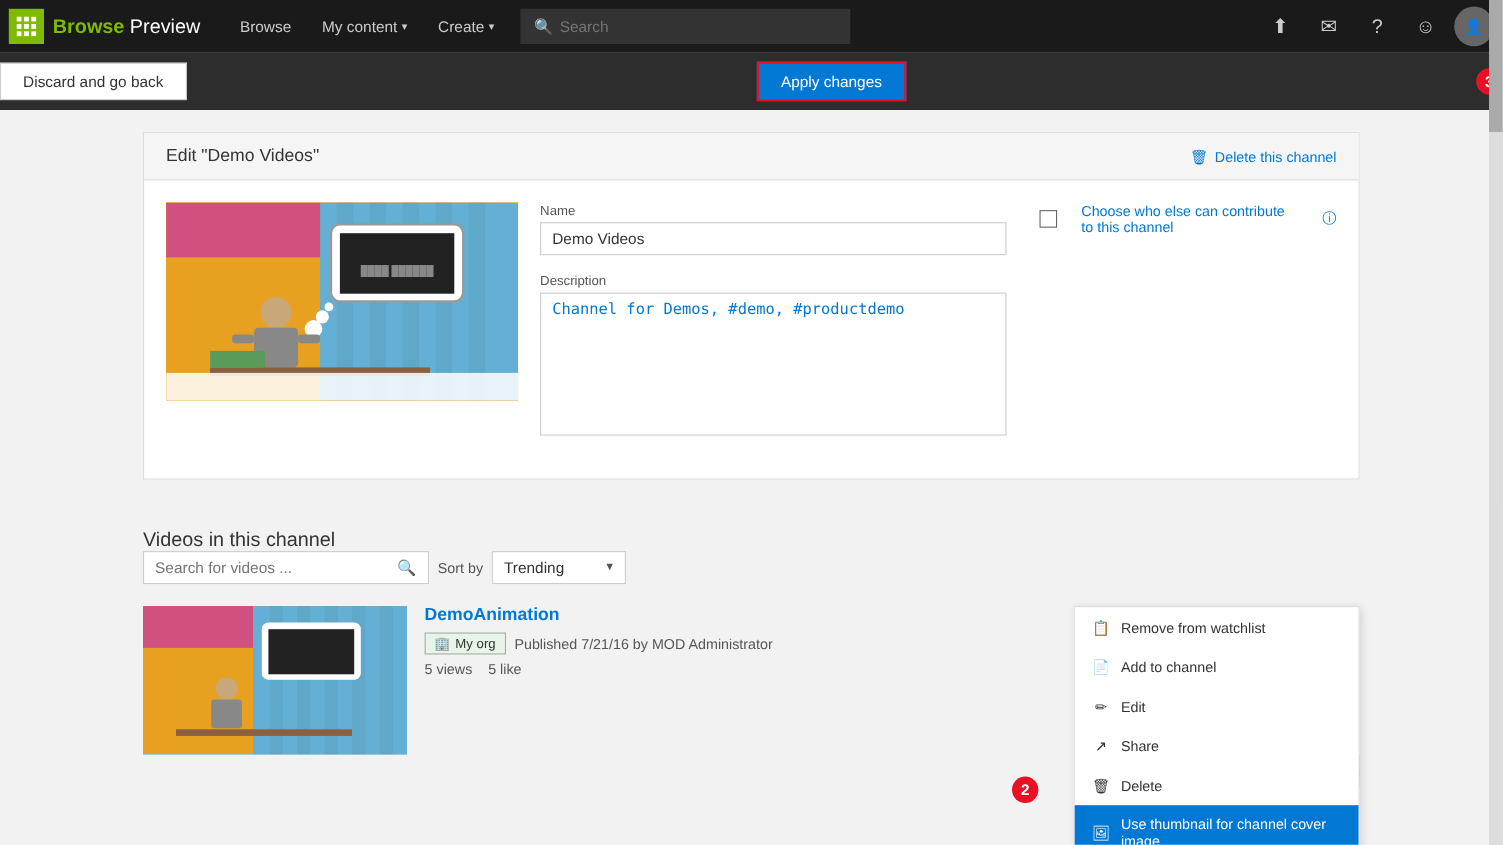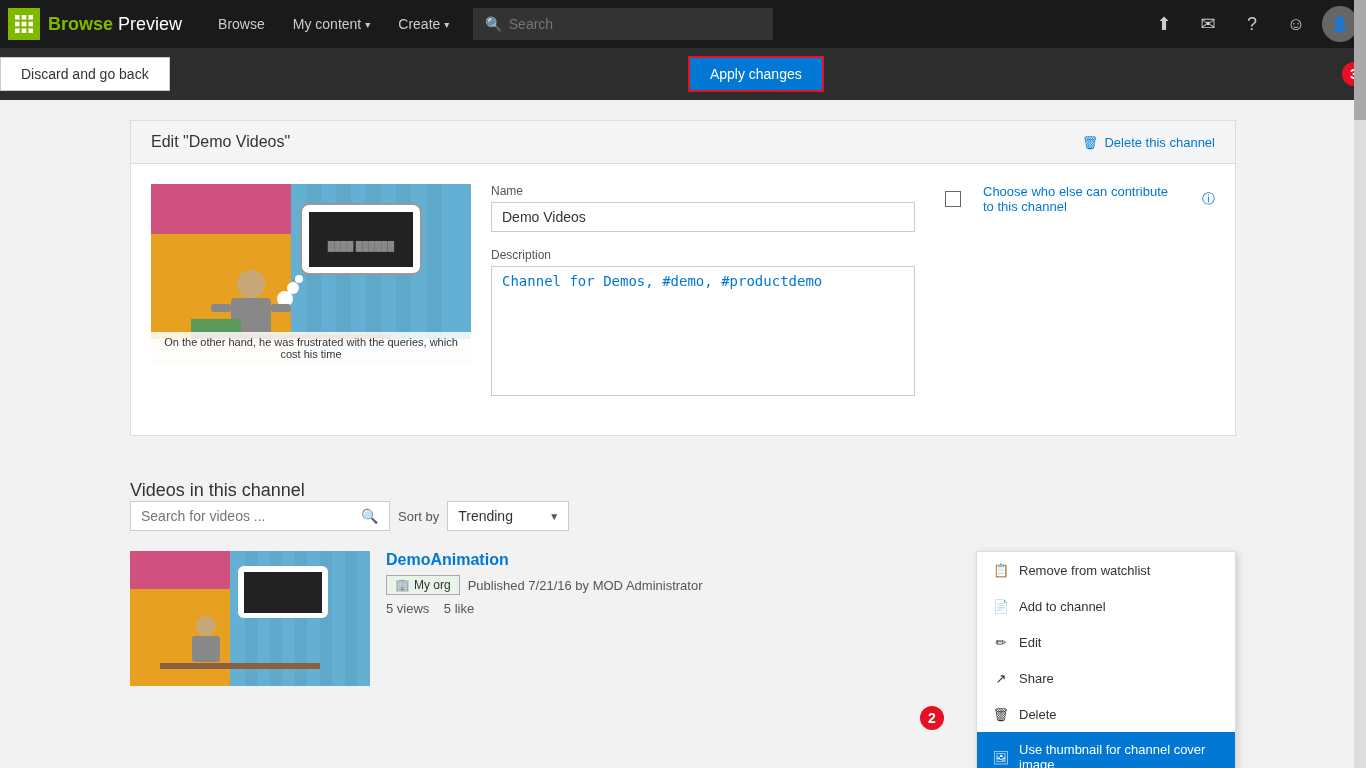--- a/index.html
+++ b/index.html
@@ -171,21 +171,20 @@
             <circle cx="100" cy="100" r="14" fill="#c8a878"></circle>
             <rect x="80" y="114" width="40" height="36" rx="4" fill="#888"></rect>
             <rect x="60" y="120" width="20" height="8" rx="3" fill="#888"></rect>
             <rect x="120" y="120" width="20" height="8" rx="3" fill="#888"></rect>
 
             <rect x="40" y="150" width="200" height="8" fill="#8b6040"></rect>
             <rect x="40" y="135" width="50" height="15" fill="#5a9a5a"></rect>
 
             <rect x="0" y="155" width="320" height="25" fill="rgba(255,255,255,0.85)"></rect>
           </svg>
-          <div class="thumbnail-caption">On the other hand, he was frustrated with the queries, which cost his time</div>
         </div>
       </div>
 
       <div class="edit-form">
         <div class="form-group">
           <label class="form-label">Name</label>
           <input class="form-input" type="text" value="Demo Videos" style="">
         </div>
         <div class="form-group">
           <label class="form-label">Description</label>

